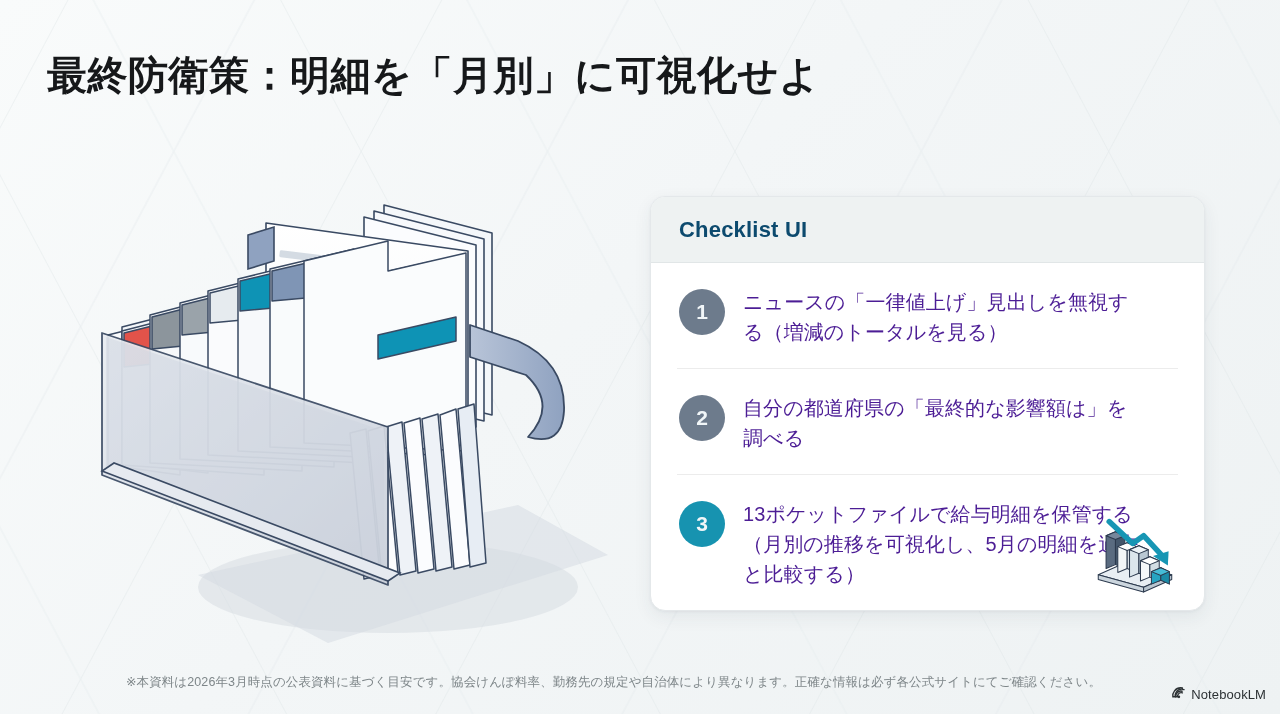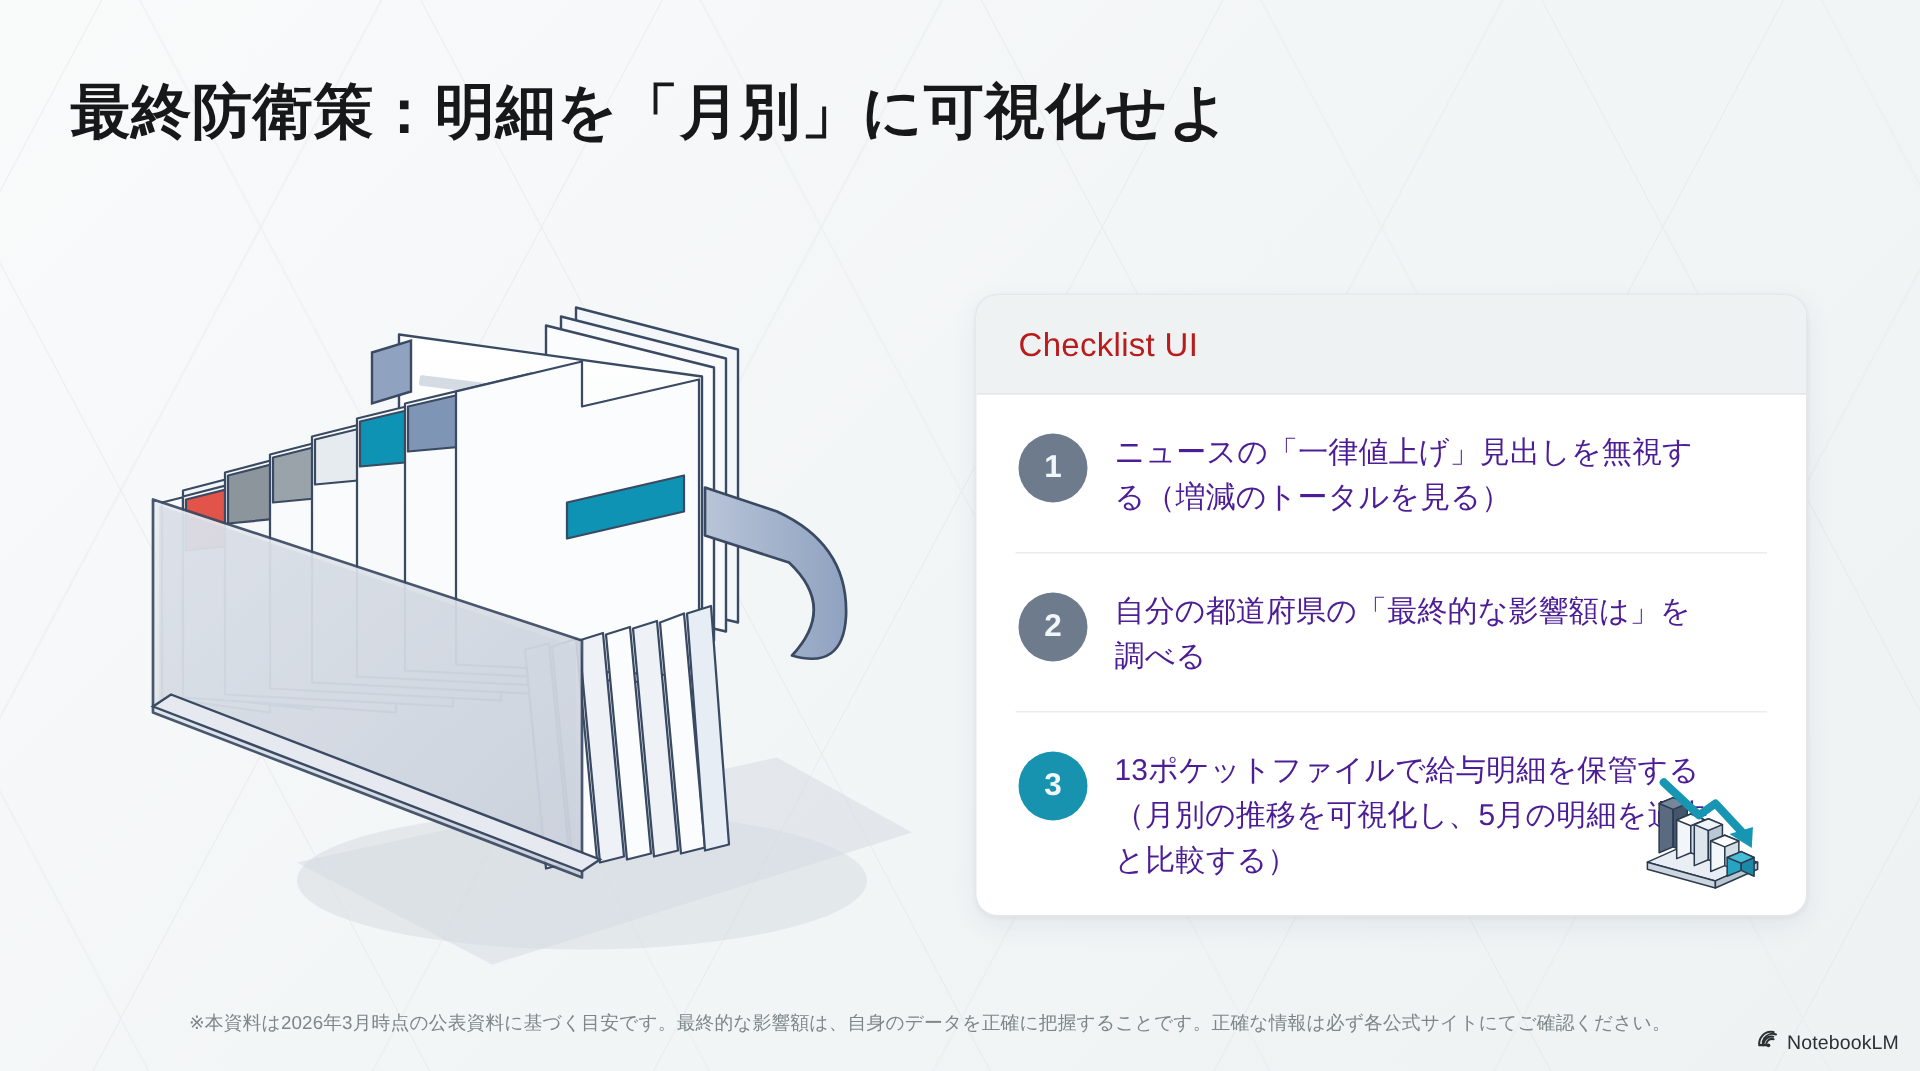--- a/index.html
+++ b/index.html
@@ -77,22 +77,22 @@
     box-shadow: 0 6px 18px rgba(40,55,70,0.07), 0 1px 3px rgba(40,55,70,0.05);
     overflow: hidden;
   }
   #card-header {
     background: #eef2f2;
     border-bottom: 1px solid #e1e6e7;
     padding: 20px 28px 19px 28px;
   }
   #card-header-title {
     font-size: 22px;
-    font-weight: normal;
-    color: #b91c1c;
+    font-weight: bold;
+    color: #0c4a6e;
     letter-spacing: 0.2px;
   }
   #card-body {
     padding: 0 26px;
   }
   .check-item {
     display: flex;
     align-items: flex-start;
     padding: 22px 2px 21px 2px;
     position: relative;
@@ -333,21 +333,21 @@
               <path d="M22 6 L52 34 L66 24 L92 52"></path>
             </g>
             <path d="M97 62 L78 50 L98 44 Z" fill="#1796b4"></path>
           </svg>
         </div>
       </div>
 
     </div>
   </div>
 
-  <div id="footer-note">※本資料は2026年3月時点の公表資料に基づく目安です。最終的な影響額は、自身のデータを正確に把握することです。正確な情報は必ず各公式サイトにてご確認ください。</div>
+  <div id="footer-note">※本資料は2026年3月時点の公表資料に基づく目安です。協会けんぽ料率、勤務先の規定や自治体により異なります。正確な情報は必ず各公式サイトにてご確認ください。</div>
 
   <div id="brand">
     <svg id="brand-icon" viewBox="0 0 24 24" aria-hidden="true">
       <path d="M21 5.4c-4.4-1.4-9.1.1-11.6 3.8-1.4 2-2 4.5-1.7 6.9H4.3c-.4-3.1.5-6.3 2.5-8.8C9.6 3.8 14.3 2.2 18.6 3" fill="none" stroke="#2c3134" stroke-width="2.1" stroke-linecap="round"></path>
       <path d="M18.6 10.2c-2.4-.7-5 .2-6.4 2.3-.8 1.1-1.1 2.4-1 3.6H8.6c-.2-2 .4-4 1.7-5.6 1.9-2.4 5-3.4 7.9-2.7" fill="none" stroke="#2c3134" stroke-width="2.1" stroke-linecap="round"></path>
       <circle cx="13.4" cy="16.3" r="1.9" fill="#2c3134"></circle>
     </svg>
     <span id="brand-name">NotebookLM</span>
   </div>
 

